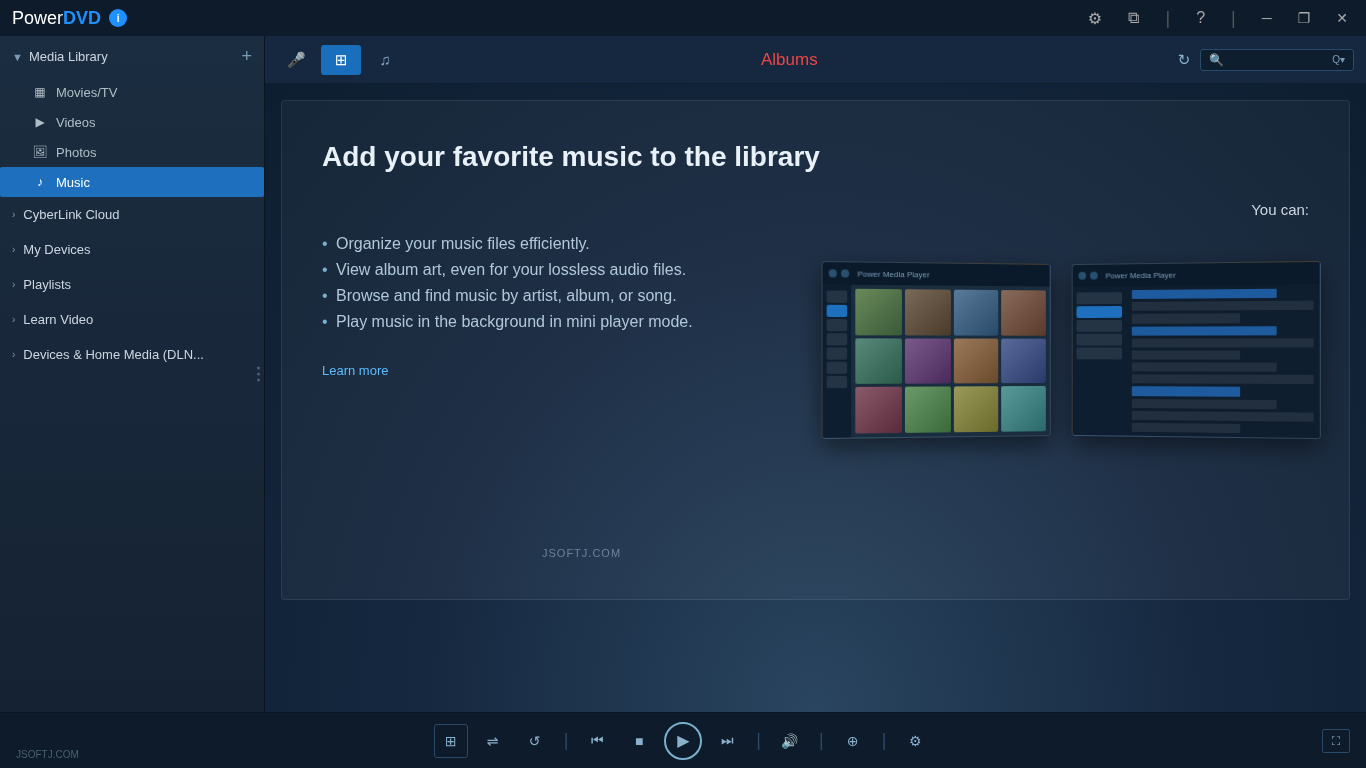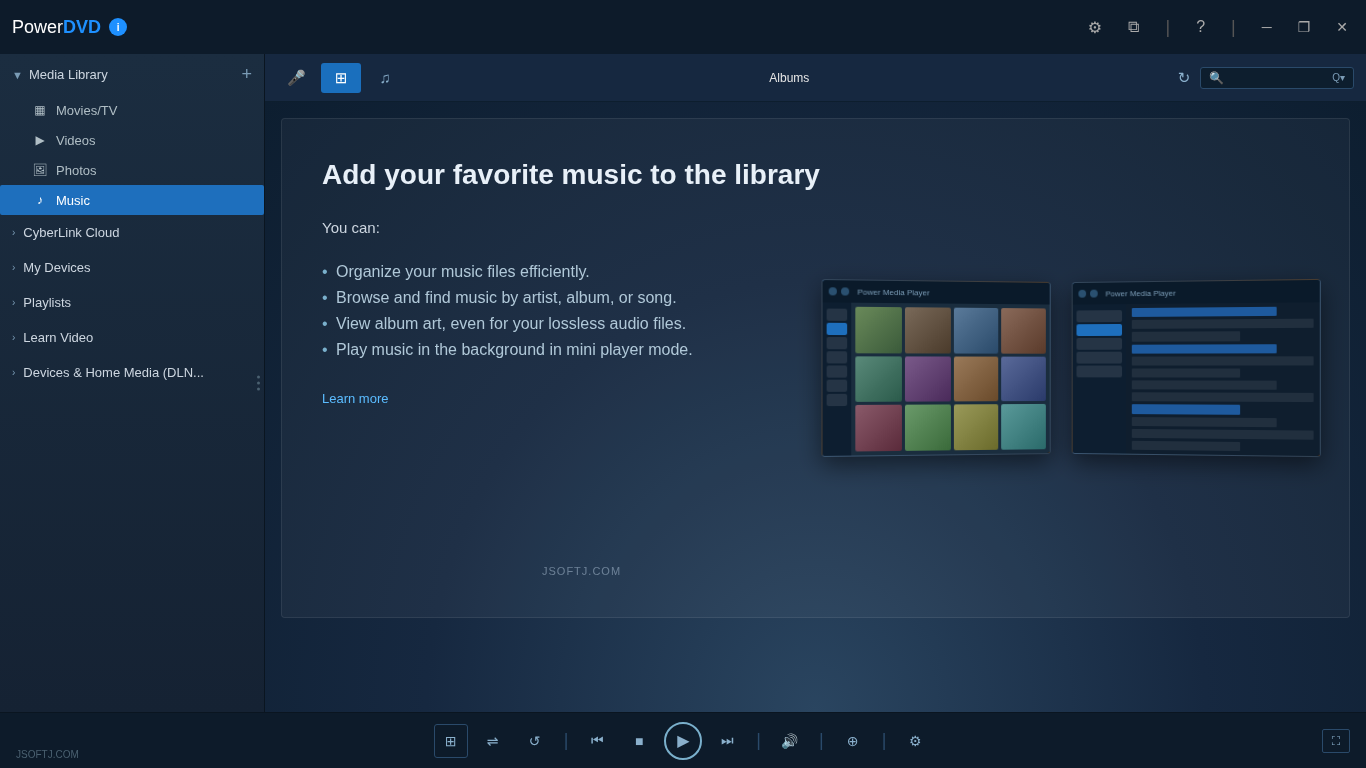--- a/index.html
+++ b/index.html
@@ -9,21 +9,21 @@
       background: #1a2a3a;
       font-family: 'Segoe UI', Arial, sans-serif;
       color: #cdd6e0;
       overflow: hidden;
       display: flex;
       flex-direction: column;
     }
 
     
     .titlebar {
-      height: 54px;
+      height: 36px;
       background: #0d1b2a;
       display: flex;
       align-items: center;
       padding: 0 12px;
       flex-shrink: 0;
     }
     .titlebar-logo {
       display: flex;
       align-items: center;
       gap: 8px;
@@ -159,22 +159,22 @@
       background: transparent;
       color: #8ab0cc;
     }
     .toolbar-btn.active {
       background: #1a6fbd;
       color: #fff;
     }
     .toolbar-title {
       flex: 1;
       text-align: center;
-      font-size: 12px;
-      color: #e5e5e5;
+      font-size: 17px;
+      color: #ef4444;
       font-weight: 400;
     }
     .toolbar-right {
       display: flex;
       align-items: center;
       gap: 6px;
     }
     .toolbar-refresh {
       font-size: 15px;
       color: #8ab0cc;
@@ -221,21 +221,22 @@
 
     .panel-heading {
       font-size: 28px;
       font-weight: 700;
       color: #e8f0f8;
       margin-bottom: 28px;
     }
     .you-can-label {
       font-size: 15px;
       color: #cdd6e0;
-      margin-bottom: 27px;
+      margin-bottom: 17px;
+      text-align: right;
     }
     .bullet-list {
       list-style: none;
       margin-bottom: 24px;
     }
     .bullet-list li {
       font-size: 16px;
       color: #b0c8d8;
       margin-bottom: 8px;
       padding-left: 14px;
@@ -534,22 +535,22 @@
         </div>
       </div>
     </div>
 
     <div class="panel">
       <div class="panel-inner">
         <div class="panel-heading">Add your favorite music to the library</div>
         <div class="you-can-label">You can:</div>
         <ul class="bullet-list">
           <li>Organize your music files efficiently.</li>
+          <li>View album art, even for your lossless audio files.</li>
           <li>Browse and find music by artist, album, or song.</li>
-          <li>View album art, even for your lossless audio files.</li>
           <li>Play music in the background in mini player mode.</li>
         </ul>
         <a class="learn-more">Learn more</a>
 
         <div class="watermark">JSOFTJ.COM</div>
 
         <div class="preview-images">
 
           <div class="preview-card">
             <div class="preview-card-header">

